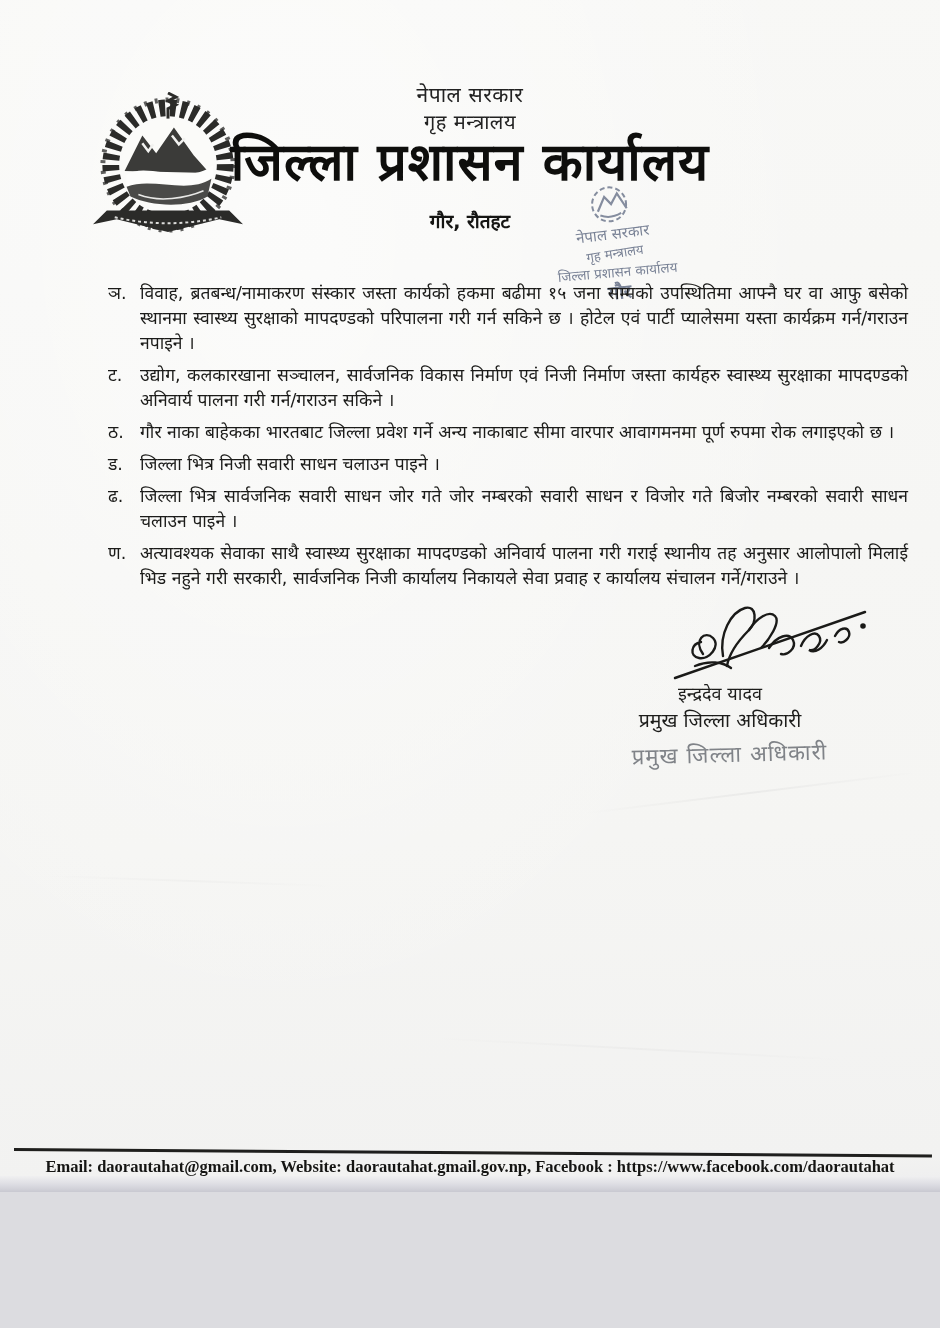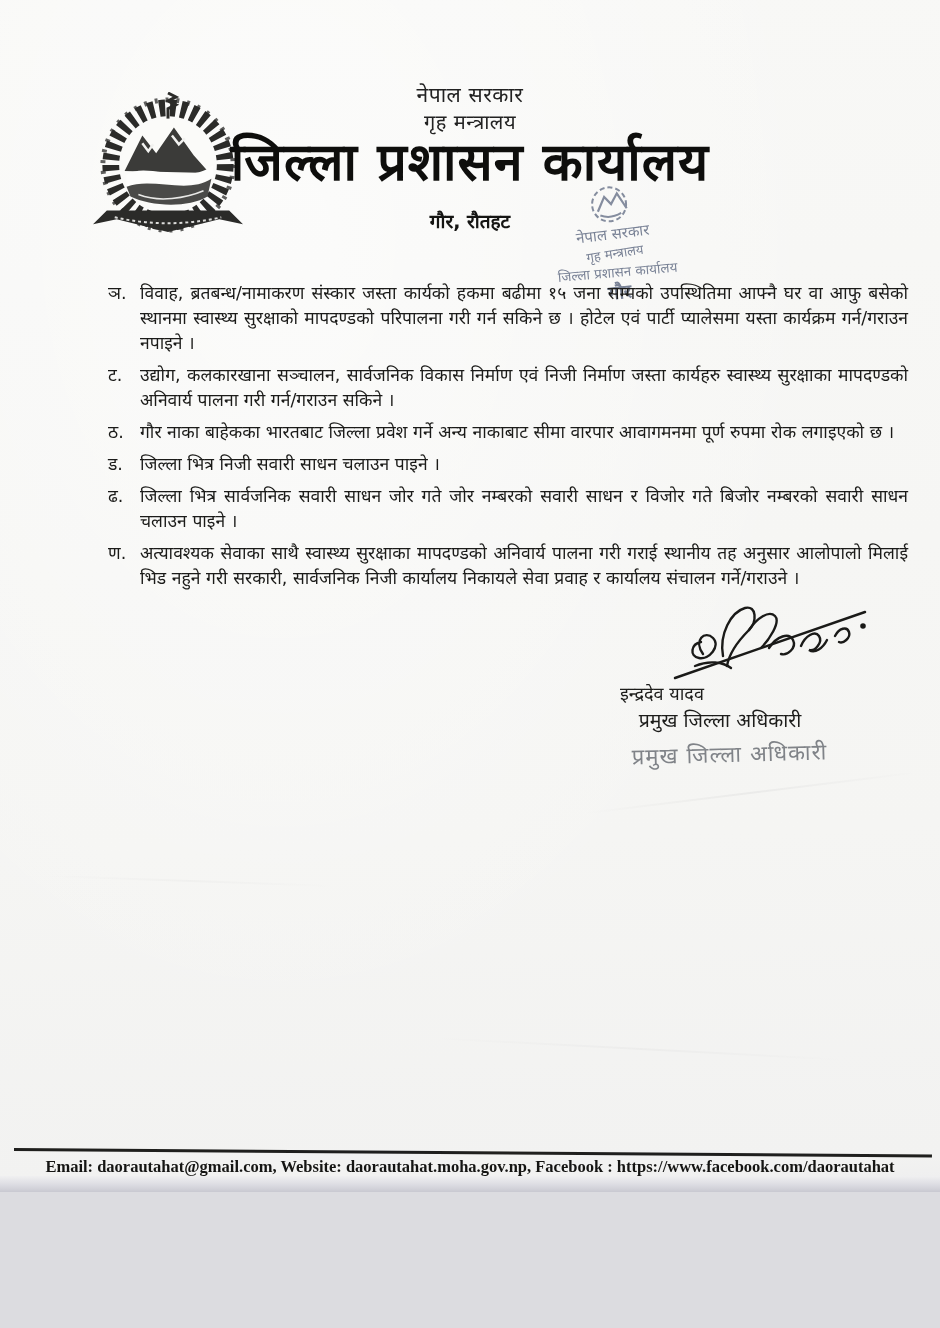--- a/index.html
+++ b/index.html
@@ -53,21 +53,21 @@
 
   
   .list { position: absolute; left: 108px; top: 281px; width: 800px; }
   .item { display: flex; margin-bottom: 7px; font-size: 17.5px; line-height: 25px; color: #1b1b19; }
   .item .marker { flex: 0 0 32px; }
   .item .text { flex: 1; text-align: justify; }
 
   
   .sig-squiggle { position: absolute; left: 665px; top: 596px; width: 215px; height: 92px; }
   .sig-name {
-    position: absolute; left: 620px; top: 681px; width: 200px; 
+    position: absolute; left: 620px; top: 681px; width: 200px; text-align: center;
     font-size: 18px; color: #1d1d1b;
   }
   .sig-title {
     position: absolute; left: 605px; top: 706px; width: 230px; text-align: center;
     font-size: 19.5px; color: #1d1d1b;
   }
   .sig-stamp {
     position: absolute; left: 612px; top: 738px; width: 235px; text-align: center;
     font-size: 22px; color: #6c7076; transform: rotate(-1.5deg);
     opacity: .85; letter-spacing: 1px;
@@ -171,21 +171,21 @@
       <path d="M170,40 C174,32 182,30 184,36 C186,42 178,48 174,46"></path>
       <circle cx="198" cy="30" r="1.6" fill="#1a1a18"></circle>
       <path d="M30,70 C44,64 58,66 66,72"></path>
     </g>
   </svg>
   <div class="sig-name">इन्द्रदेव यादव</div>
   <div class="sig-title">प्रमुख जिल्ला अधिकारी</div>
   <div class="sig-stamp">प्रमुख जिल्ला अधिकारी</div>
 
   <div class="footer-rule"></div>
-  <div class="footer-contact">Email: daorautahat@gmail.com,  Website: daorautahat.moha.gov.np, Facebook : https://www.facebook.com/daorautahat</div>
+  <div class="footer-contact">Email: daorautahat@gmail.com,  Website: daorautahat.gmail.gov.np, Facebook : https://www.facebook.com/daorautahat</div>
   <div class="footer-phone">फोन नं. ०५५-५२०३६९, फ्याक्स ०५५-५२००३३,</div>
 
   <div class="crease c1"></div>
   <div class="crease c2"></div>
   <div class="crease c3"></div>
   <div class="paper-edge-bottom"></div>
 
 </div>
 
 </body></html>

